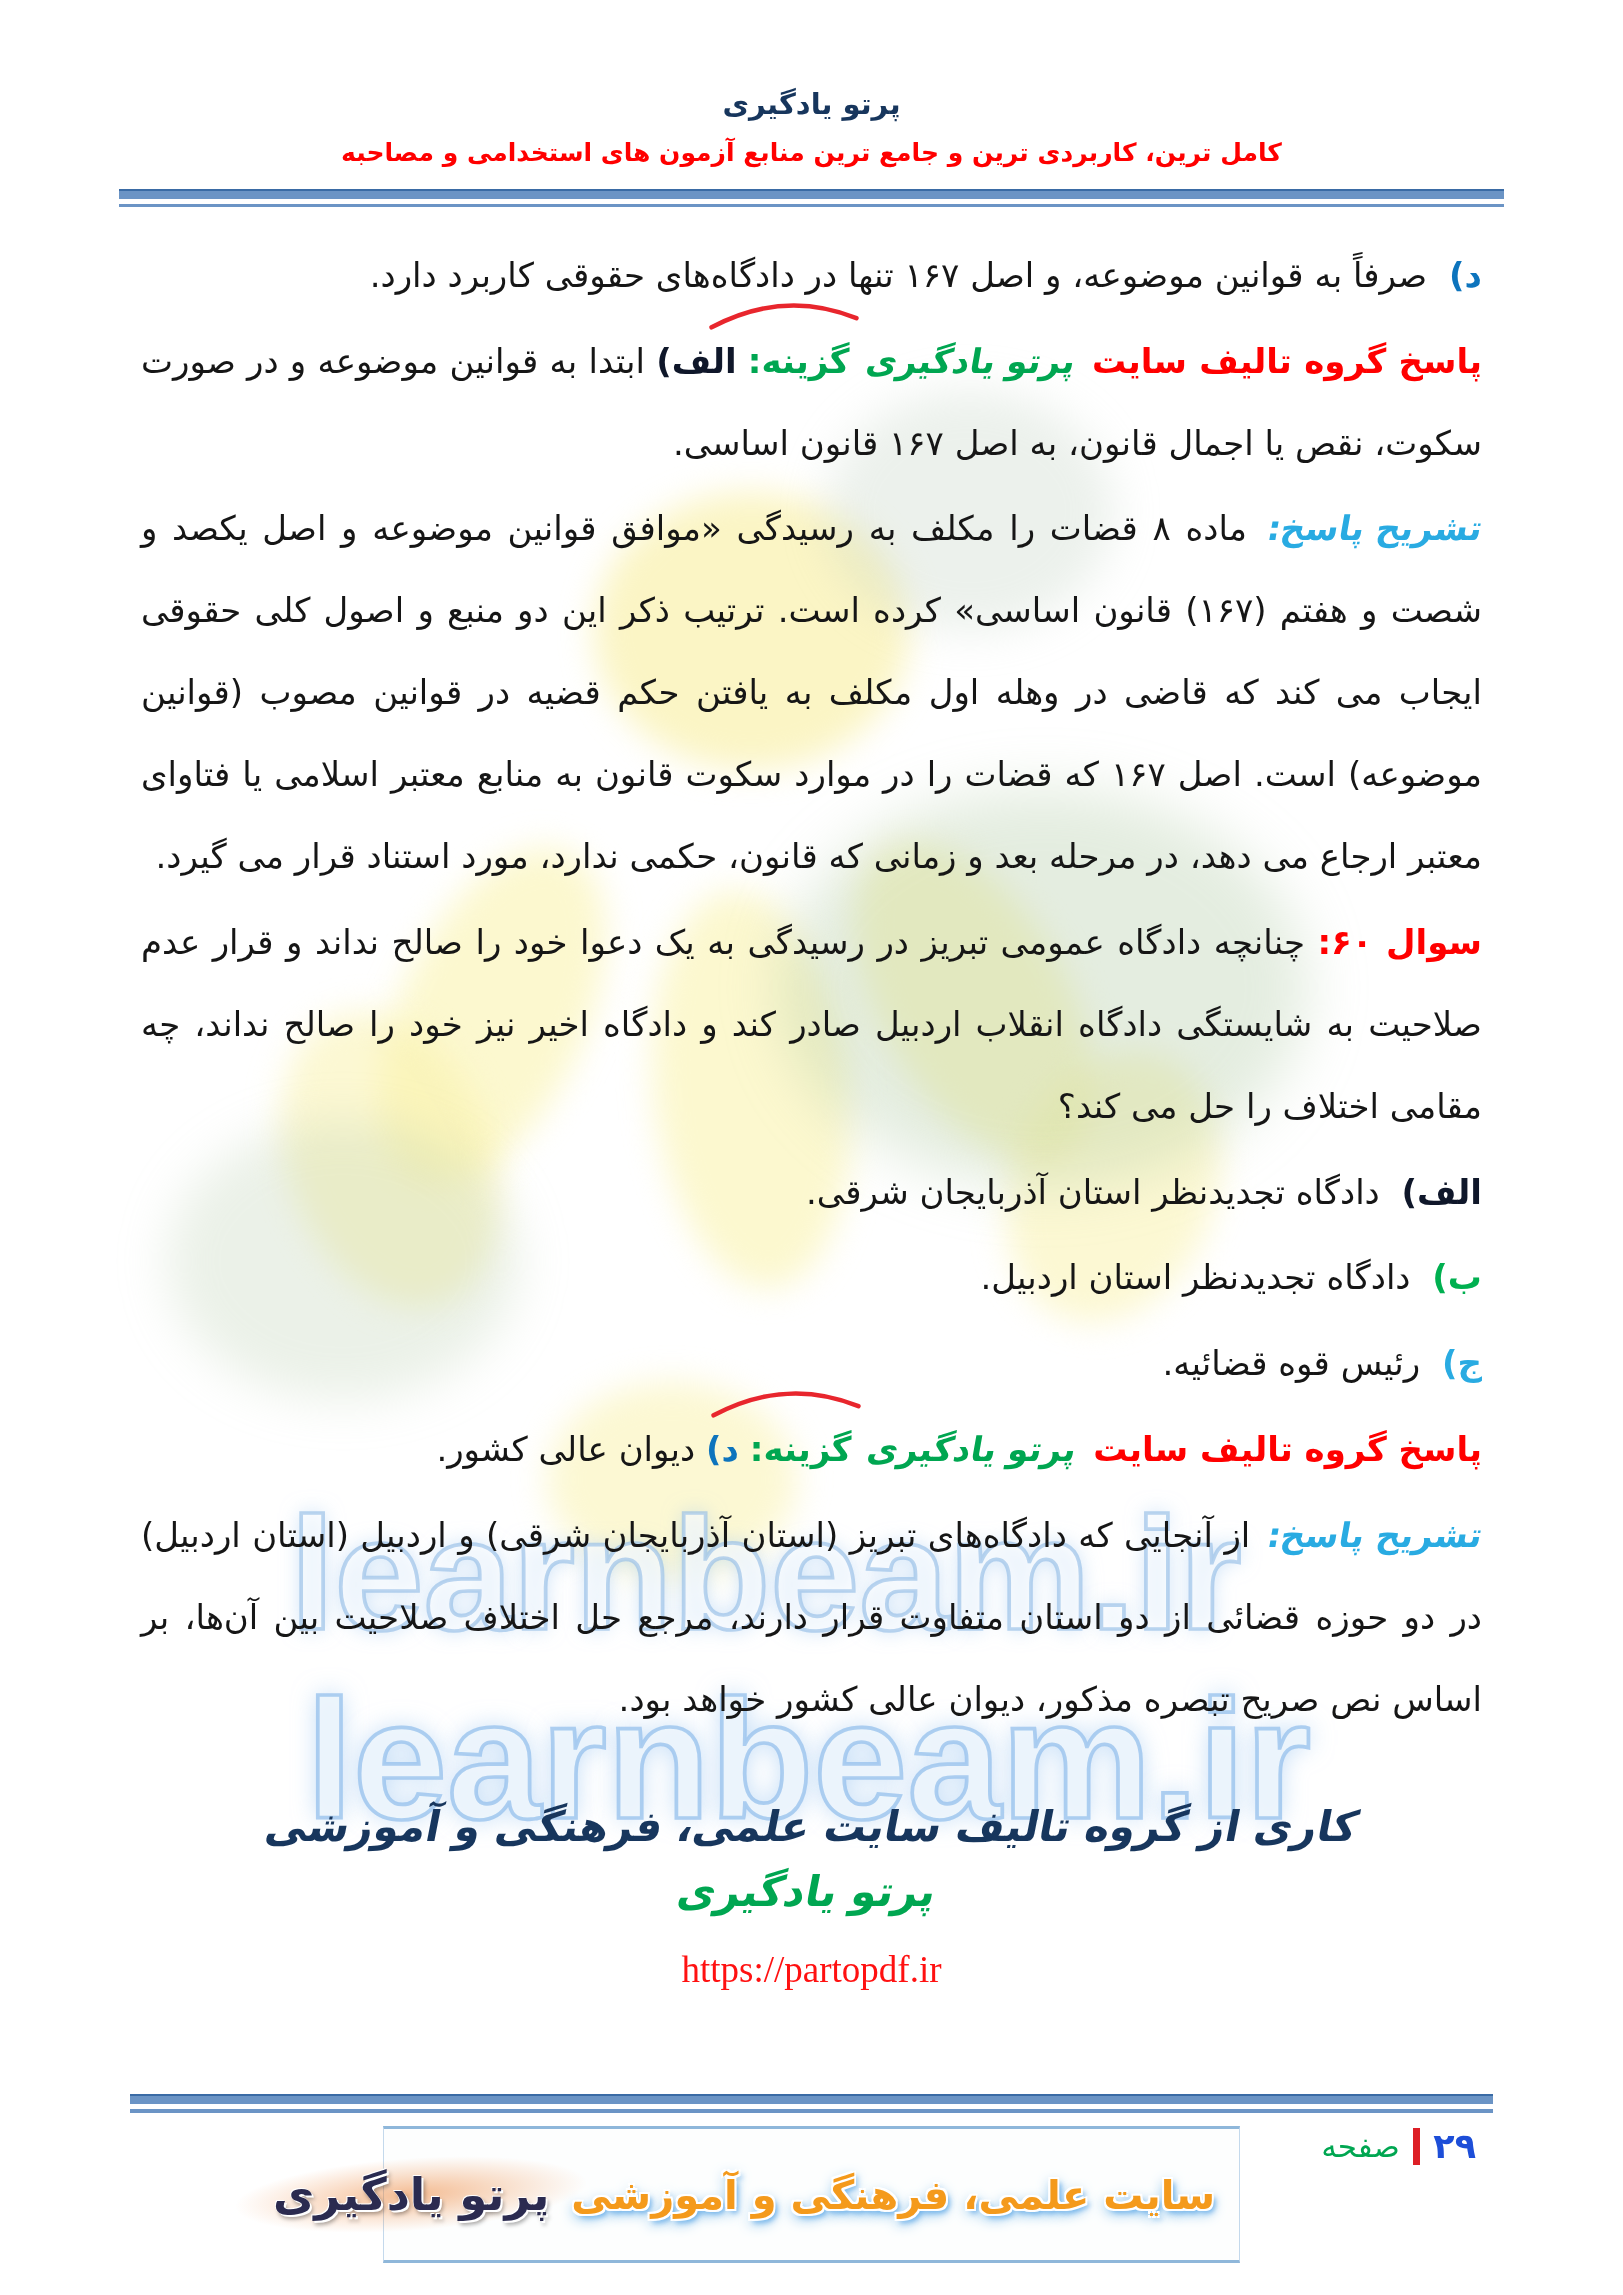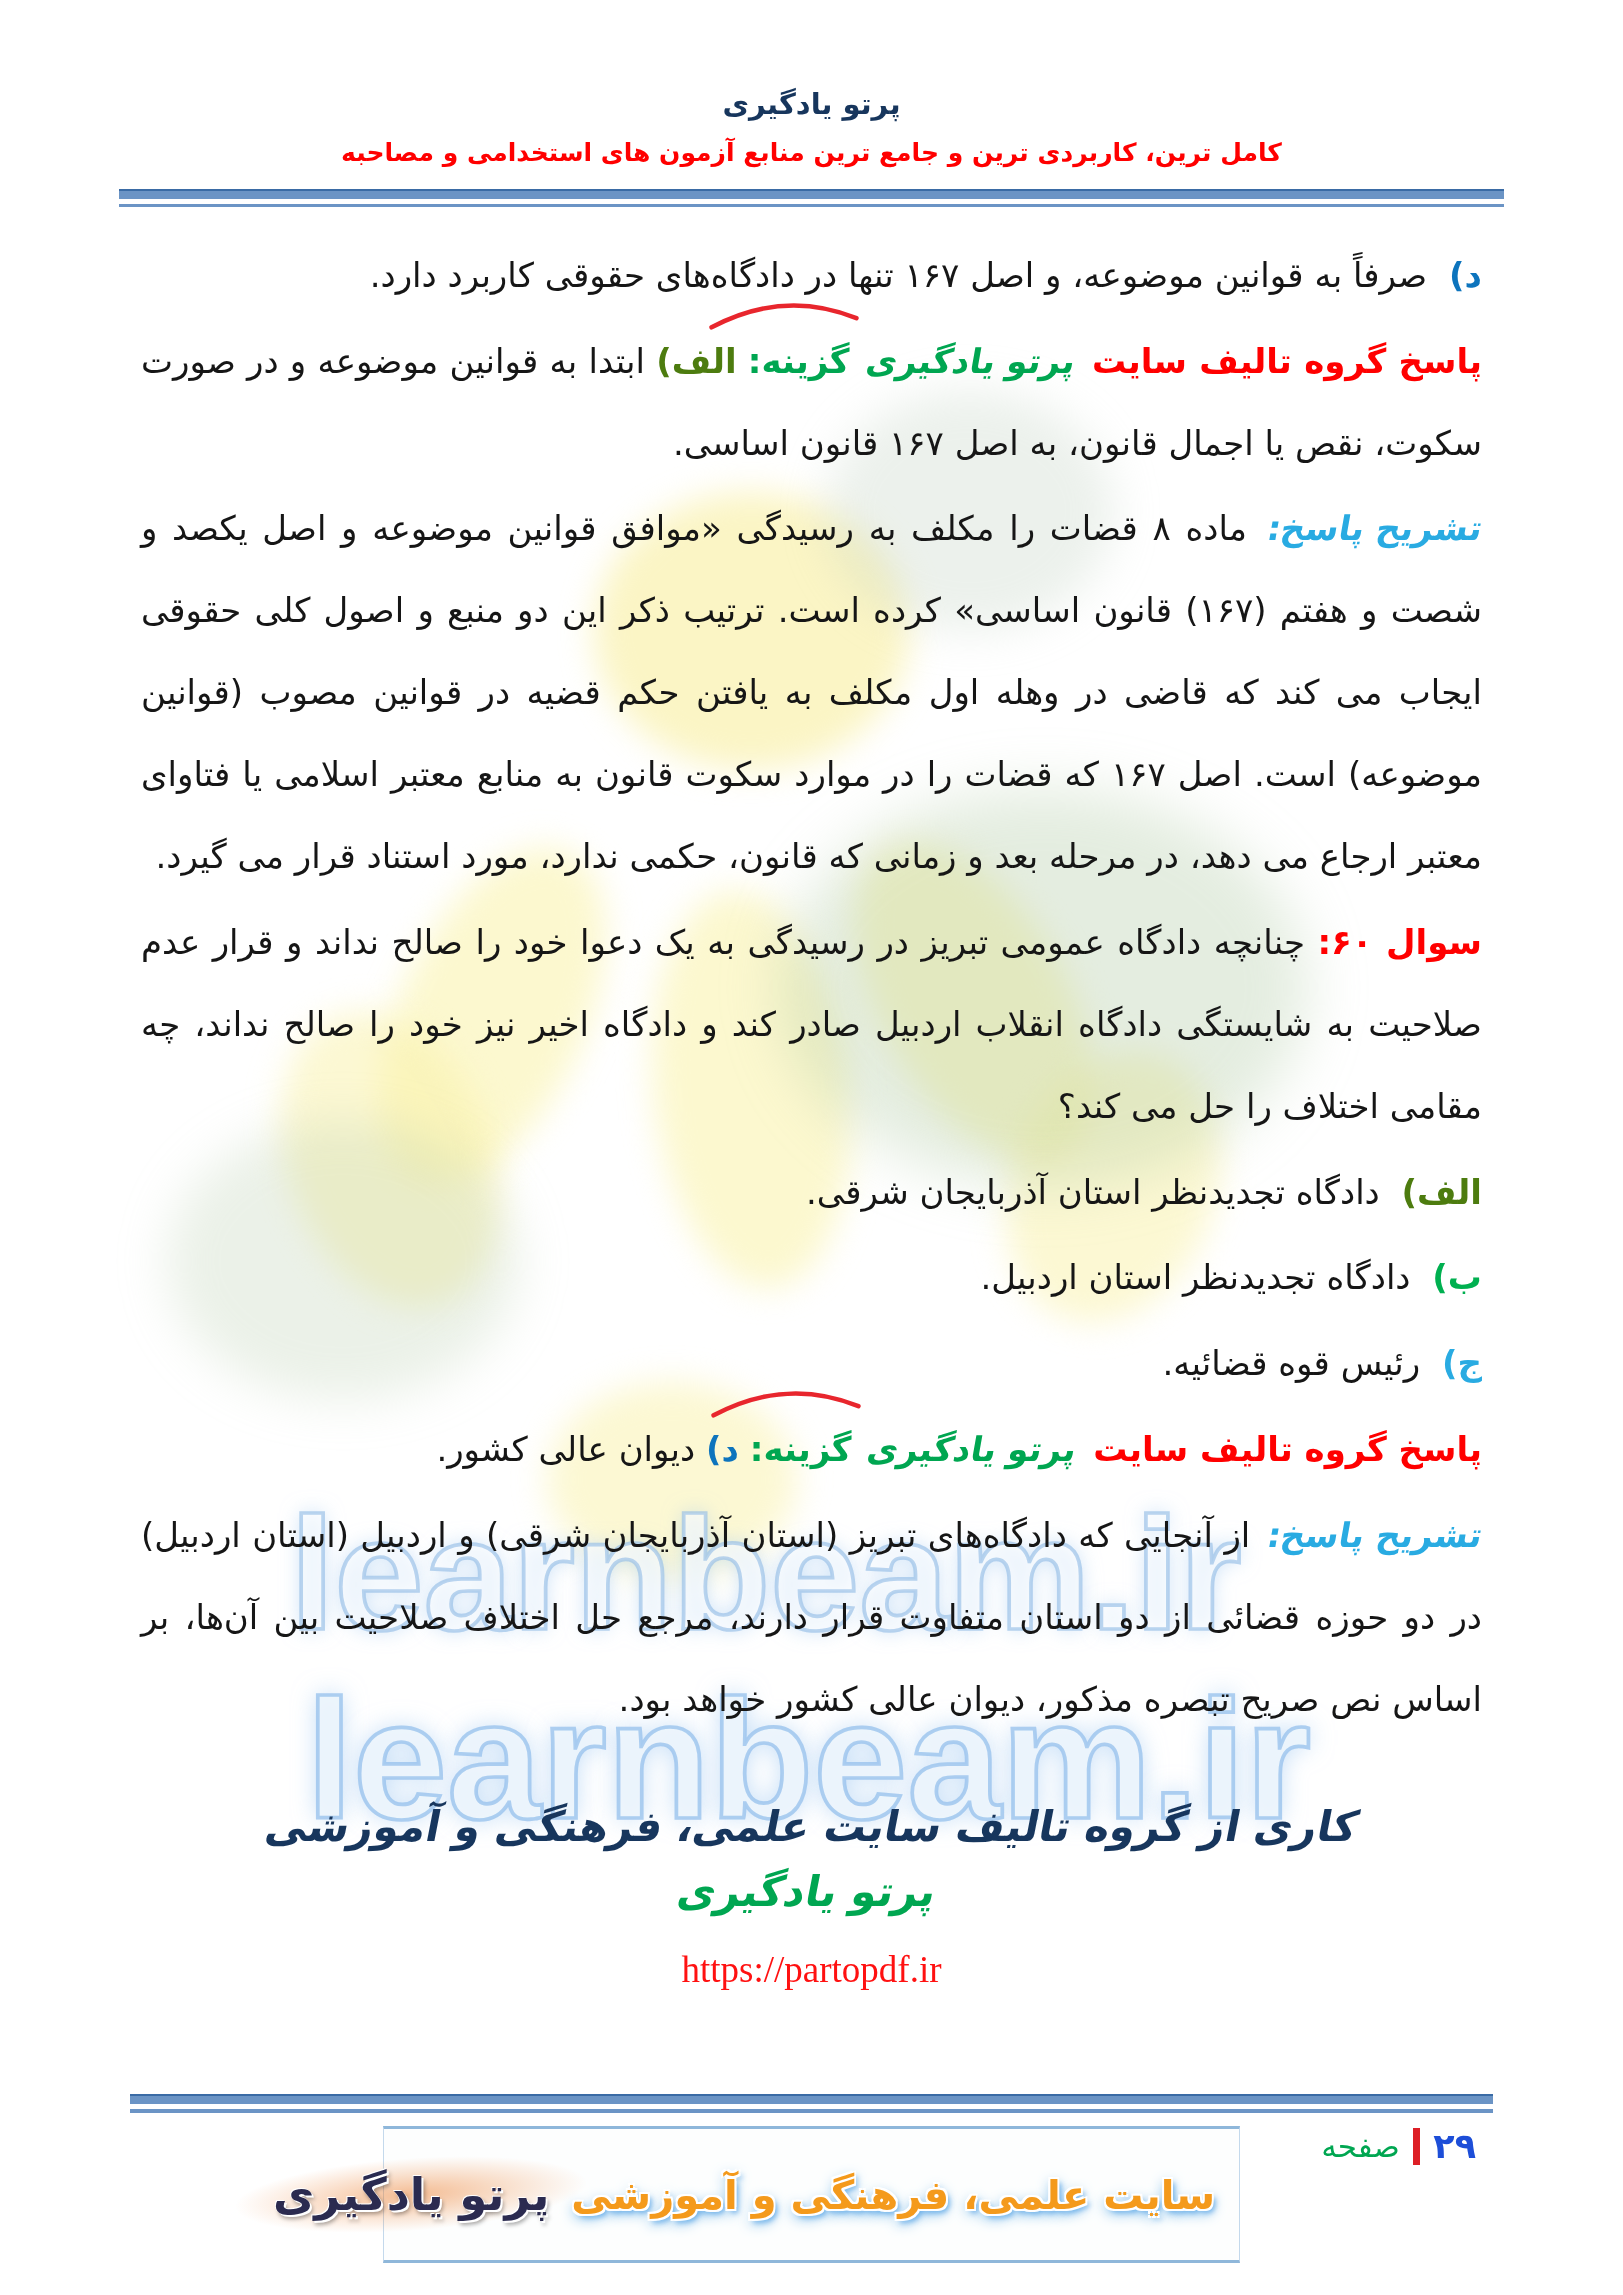--- a/index.html
+++ b/index.html
@@ -34,21 +34,21 @@
   .hdr-title{font-size:29px;font-weight:bold;color:#17365d;}
   .hdr-sub{font-size:25px;font-weight:bold;color:#ff0000;margin-top:16.7px;text-align:center;}
   .divider{margin:22px 119px 0;}
   .divider .thick{height:8.3px;background:#6b94c5;border-top:2.8px solid #3a6ba5;}
   .divider .thin{height:3.7px;background:#6b94c5;margin-top:4.6px;}
   
   .content{position:absolute;z-index:2;top:234px;right:141px;left:141px;}
   .content p{margin:0 0 3.7px;font-size:34px;line-height:82px;text-align:justify;}
   .bold{font-weight:bold;}
   .red{color:#ff0000;}
-  .c-lightgreen{color:#4d7c0f;}
+  .c-lightgreen{color:#0f172a;}
   .c-green{color:#00b050;}
   .c-cyan{color:#29abe2;}
   .c-blue{color:#0d74bd;}
   .opt-letter{font-weight:bold;margin-left:11px;}
   .site-script{display:inline-block;transform:skewX(-10deg);color:#00a651;font-weight:bold;padding:0 5.6px;}
   .script-label{display:inline-block;transform:skewX(-10deg);color:#29abe2;font-weight:bold;padding-left:5.6px;}
   .choice-wrap{position:relative;display:inline-block;}
   .choice-word{color:#00a651;font-weight:bold;}
   .swash{position:absolute;top:-22px;right:-13px;width:158px;height:33px;overflow:visible;}
   

